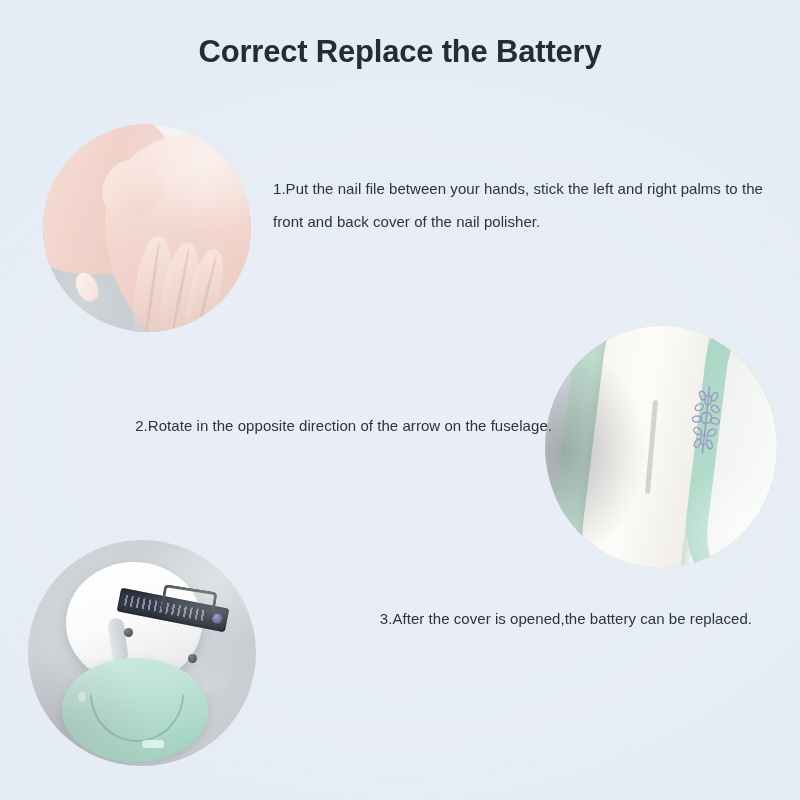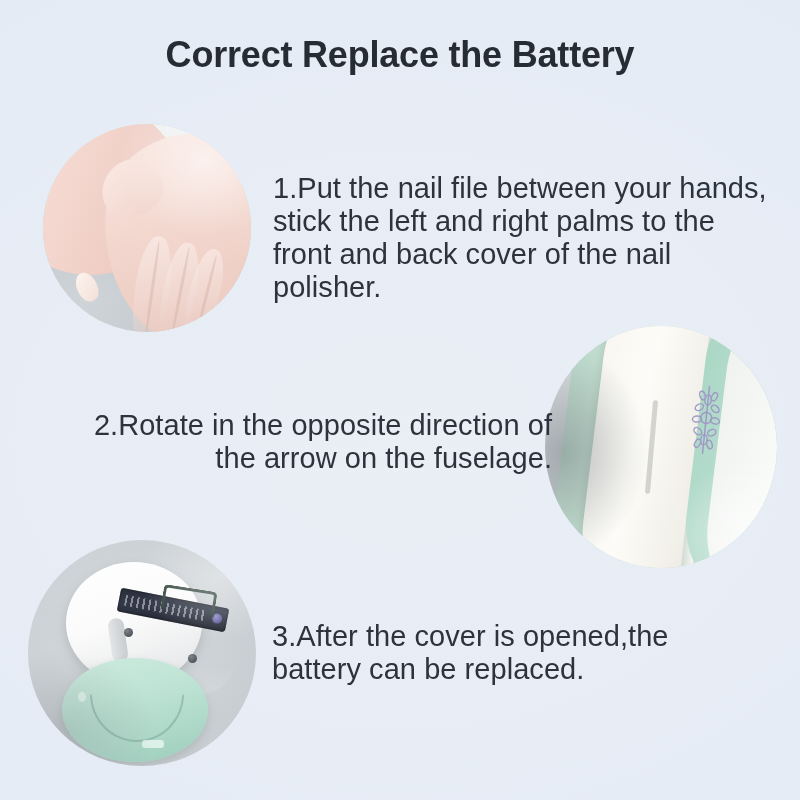--- a/index.html
+++ b/index.html
@@ -22,37 +22,37 @@
       radial-gradient(ellipse 120% 90% at 50% 55%, #eaeff6 0%, #e6ecf5 55%, #e3eaf4 100%);
   }
 
   
   .title {
     position: absolute;
     left: 0;
     top: 34px;
     width: 800px;
     text-align: center;
-    font-size: 36px;
+    font-size: 31px;
     font-weight: bold;
     color: #262c33;
     letter-spacing: -0.2px;
   }
 
   
   .step-text {
     position: absolute;
     color: #2c333c;
-    font-size: 29px;
+    font-size: 15px;
     line-height: 33px;
     letter-spacing: 0.05px;
   }
   #step1-text { left: 273px; top: 172px; width: 495px; }
   #step2-text { left: 92px;  top: 409px; width: 460px; text-align: right; }
-  #step3-text { left: 272px; top: 620px; width: 480px; }
+  #step3-text { left: 272px; top: 602px; width: 480px; text-align: right; }
 
   
   .photo {
     position: absolute;
     border-radius: 50%;
     overflow: hidden;
   }
 
   
   #photo-1 {

